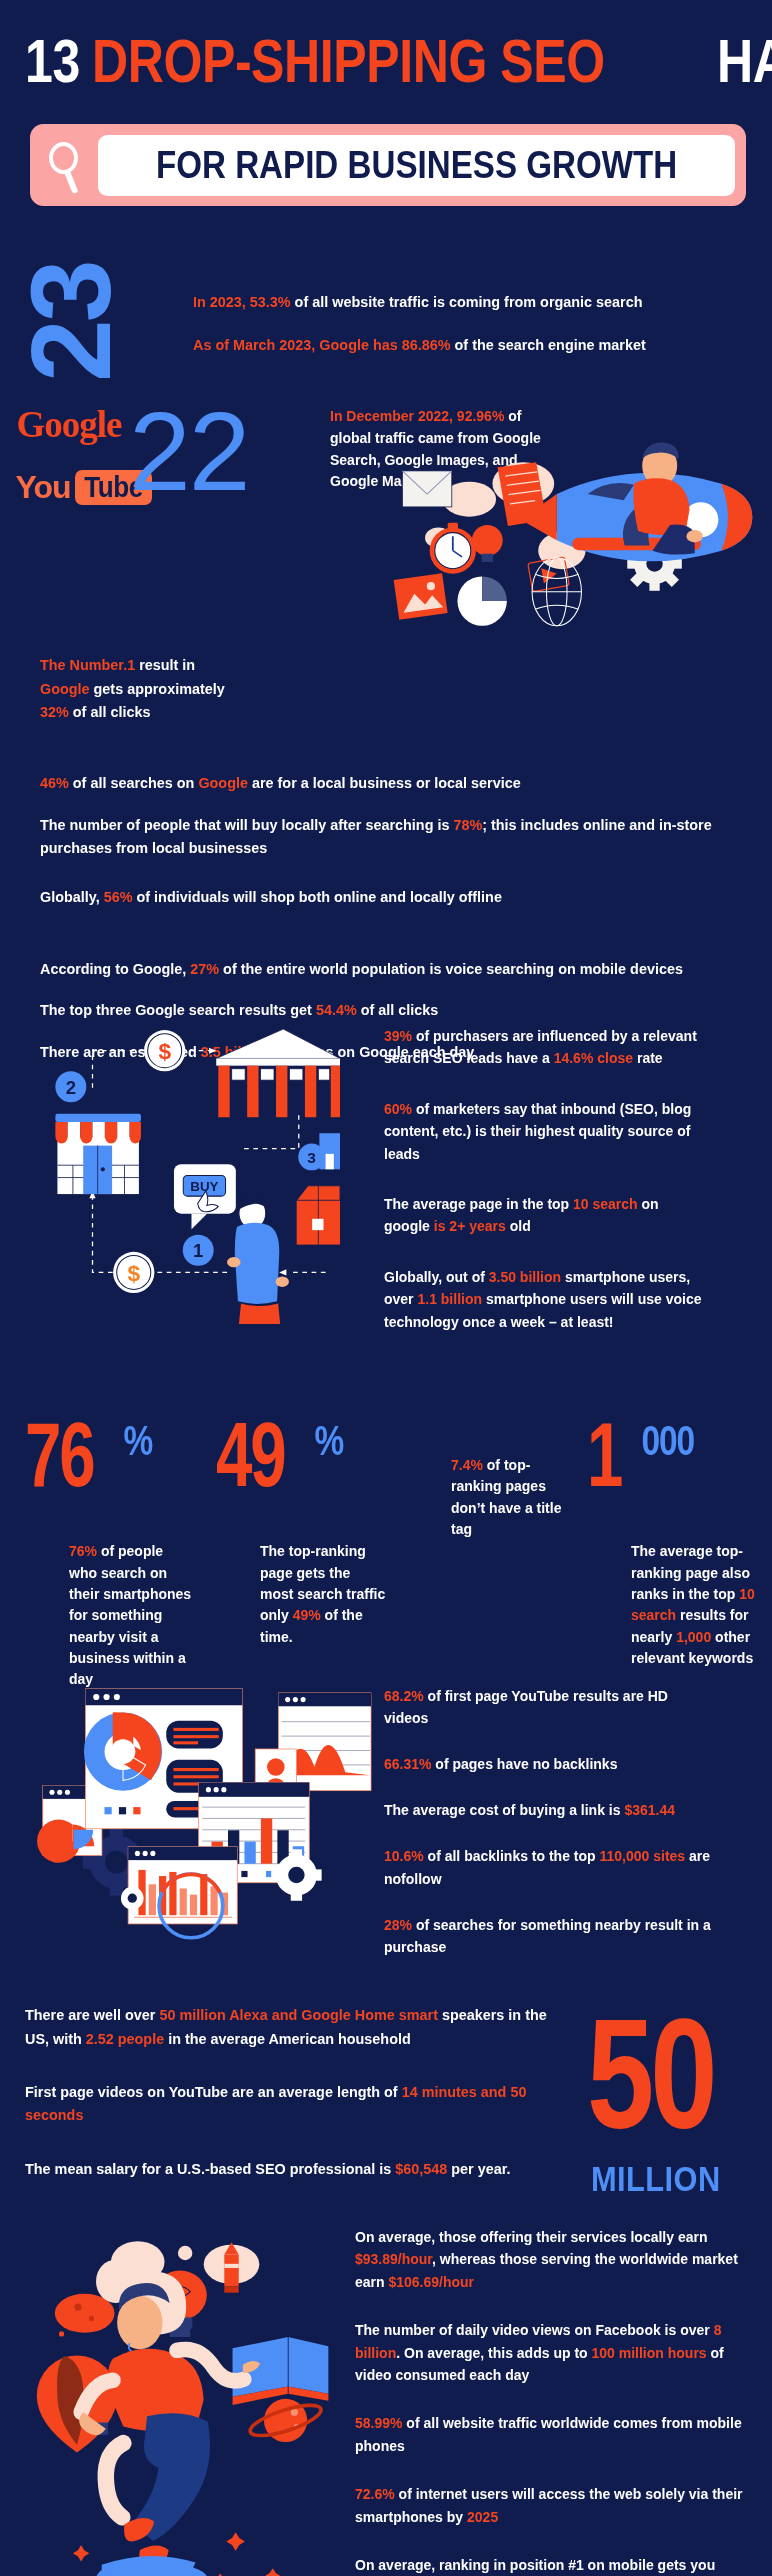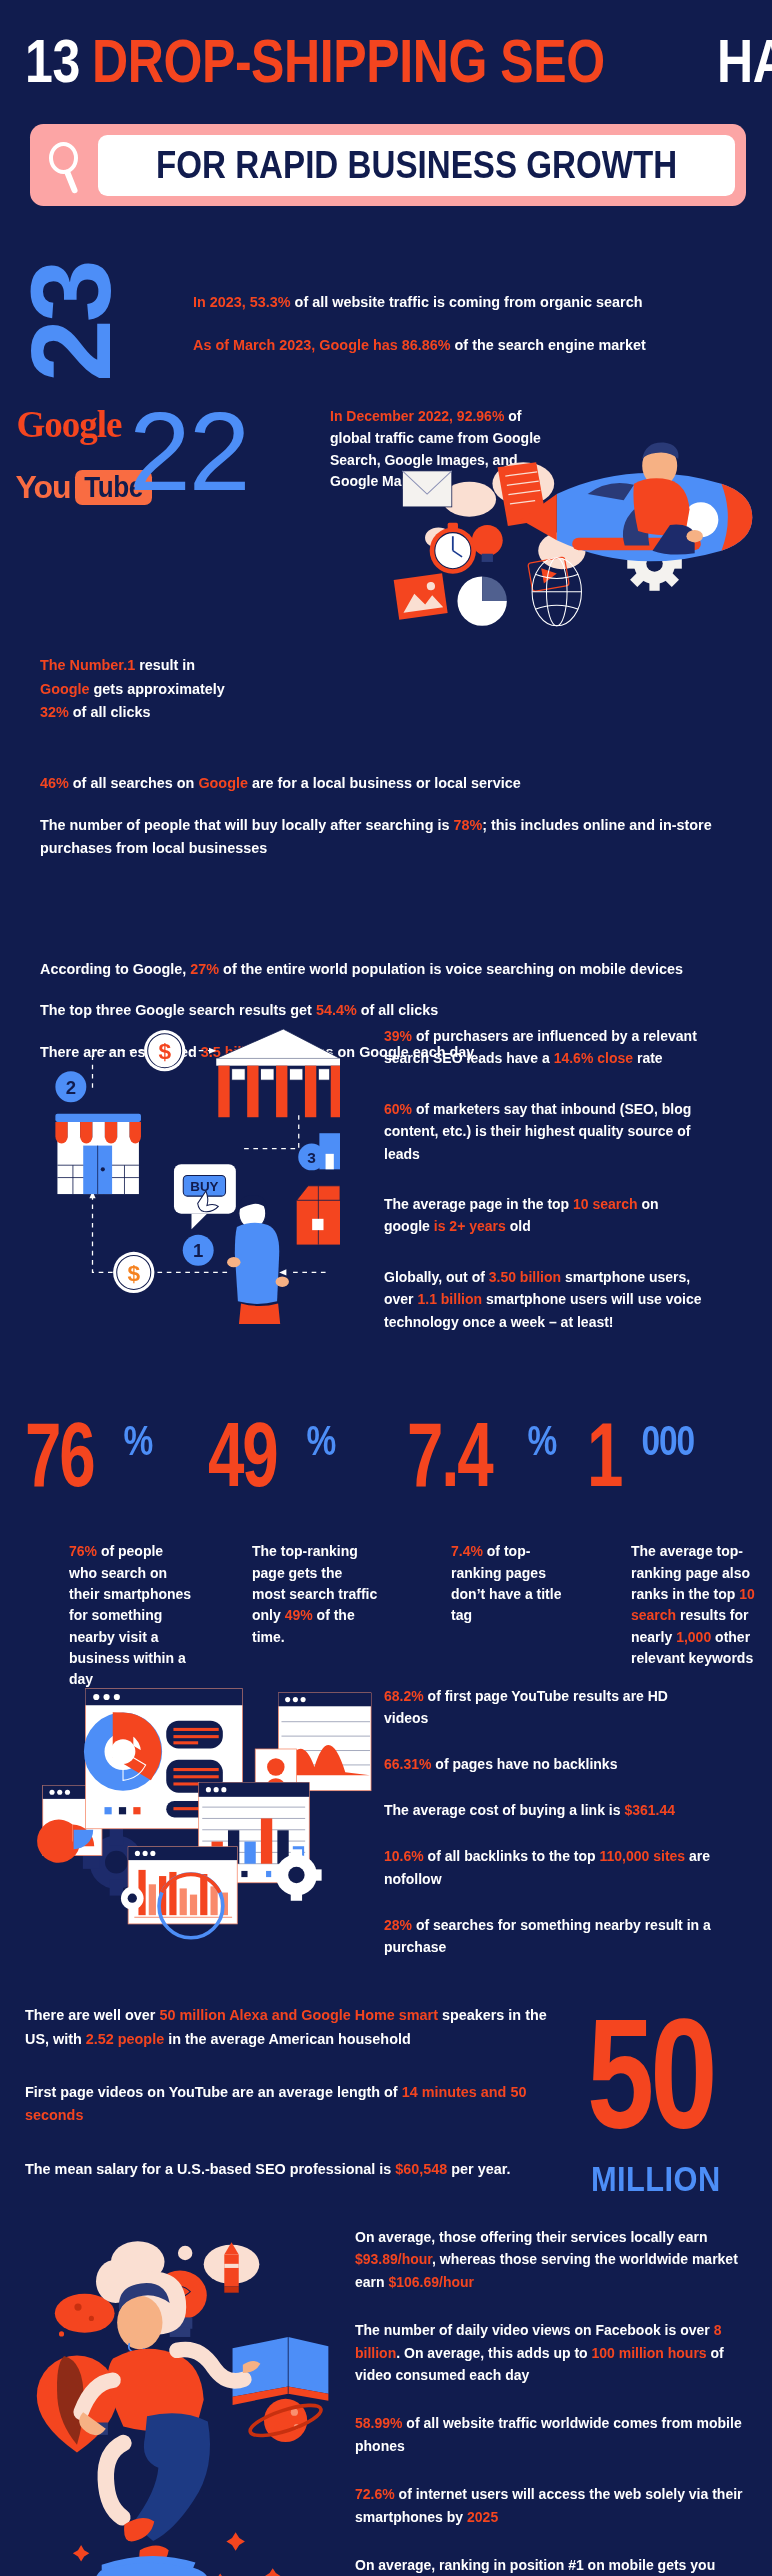--- a/index.html
+++ b/index.html
@@ -102,21 +102,21 @@
   
   #diagram-illo { position:absolute; left:10.3px; top:994px; width:330px; height:330px; }
   #diagtext { position:absolute; left:384px; top:1025px; width:319px; }
   .dt { font-size:14px; line-height:1.6; font-weight:bold; margin-bottom:28px; }
   .dt .hl { color:#f4451f; }
 
   
   #fourstats { position:absolute; left:0; top:1412px; width:773px; height:247px; }
   .stat-col { position:absolute; width:170px; }
   #sc1 { left:25px; }
-  #sc2 { left:208px; }
+  #sc2 { left:216px; }
   #sc3 { left:407px; }
   #sc4 { left:587px; }
   .stat-num {
     font-size:91px; font-weight:bold; color:#f4451f; line-height:0.95;
     white-space:nowrap; letter-spacing:-3.1px;
   }
   .stat-num .num { display:inline-block; transform:scaleX(0.72); transform-origin:left bottom; }
   .stat-num sup {
     color:#4d8ef7; font-size:0.46em; vertical-align:super; letter-spacing:-1.5px;
     display:inline-block; transform:scaleX(0.8);
@@ -279,20 +279,21 @@
       <path d="M540 200 Q578 196 588 216 L588 255 Q540 262 506 250 Z" fill="#1d2b6b"></path>
       <ellipse cx="588" cy="222" rx="16" ry="12" fill="#f6b184"></ellipse>
     </g>
   </svg>
 </div>
 
 <div id="midtext">
   <div class="mt" id="mt1"><span class="hl">The Number.1</span><span> result in </span><span class="hl">Google</span><span> gets approximately </span><span class="hl">32%</span><span> of all clicks</span></div>
   <div class="mt" id="mt2"><span class="hl">46%</span><span> of all searches on </span><span class="hl">Google</span><span> are for a local business or local service</span></div>
   <div class="mt" id="mt3"><span>The number of people that will buy locally after searching is </span><span class="hl">78%</span><span>; this includes online and in-store purchases from local businesses</span></div>
+  <div class="mt" id="mt4"><span>Globally, </span><span class="hl">56%</span><span> of individuals will shop both online and locally offline</span></div>
   <div class="mt" id="mt5"><span>According to Google, </span><span class="hl">27%</span><span> of the entire world population is voice searching on mobile devices</span></div>
   <div class="mt" id="mt6"><span>The top three Google search results get </span><span class="hl">54.4%</span><span> of all clicks</span></div>
 <div class="mt" id="mt7" style="left: 40px; top: 397px; width: 696px;"><span>There are an estimated </span><span class="hl">3.5 billion</span><span> searches on Google each day</span></div>
   </div>
 
 <div id="diagram-illo">
   <svg width="330" height="330" viewBox="0 0 640 640">
 
     <g fill="none" stroke="#ffffff" stroke-width="2.5" stroke-dasharray="9 9">
       <path d="M160 182 L160 110 L270 110"></path>
@@ -416,23 +417,20 @@
     </div>
     <div class="stat-body"><span class="hl">76%</span><span> of people who search on their smartphones for something nearby visit a business within a day</span></div>
   </div>
   <div class="stat-col" id="sc2">
     <div class="stat-num">
       <span class="num">49</span><sup>%</sup>
     </div>
     <div class="stat-body"><span>The top-ranking page gets the most search traffic only </span><span class="hl">49%</span><span> of the time.</span></div>
   </div>
   <div class="stat-col" id="sc3">
-    <div class="stat-num">
-      <span class="num">7.4</span><sup>%</sup>
-    </div>
     <div class="stat-body"><span class="hl">7.4%</span><span> of top-ranking pages don’t have a title tag</span></div>
   </div>
   <div class="stat-col" id="sc4">
     <div class="stat-num">
       <span class="num">1</span><sup>000</sup>
     </div>
     <div class="stat-body"><span>The average top-ranking page also ranks in the top </span><span class="hl">10 search</span><span> results for nearly </span><span class="hl">1,000</span><span> other relevant keywords</span></div>
   </div>
 </div>
 

